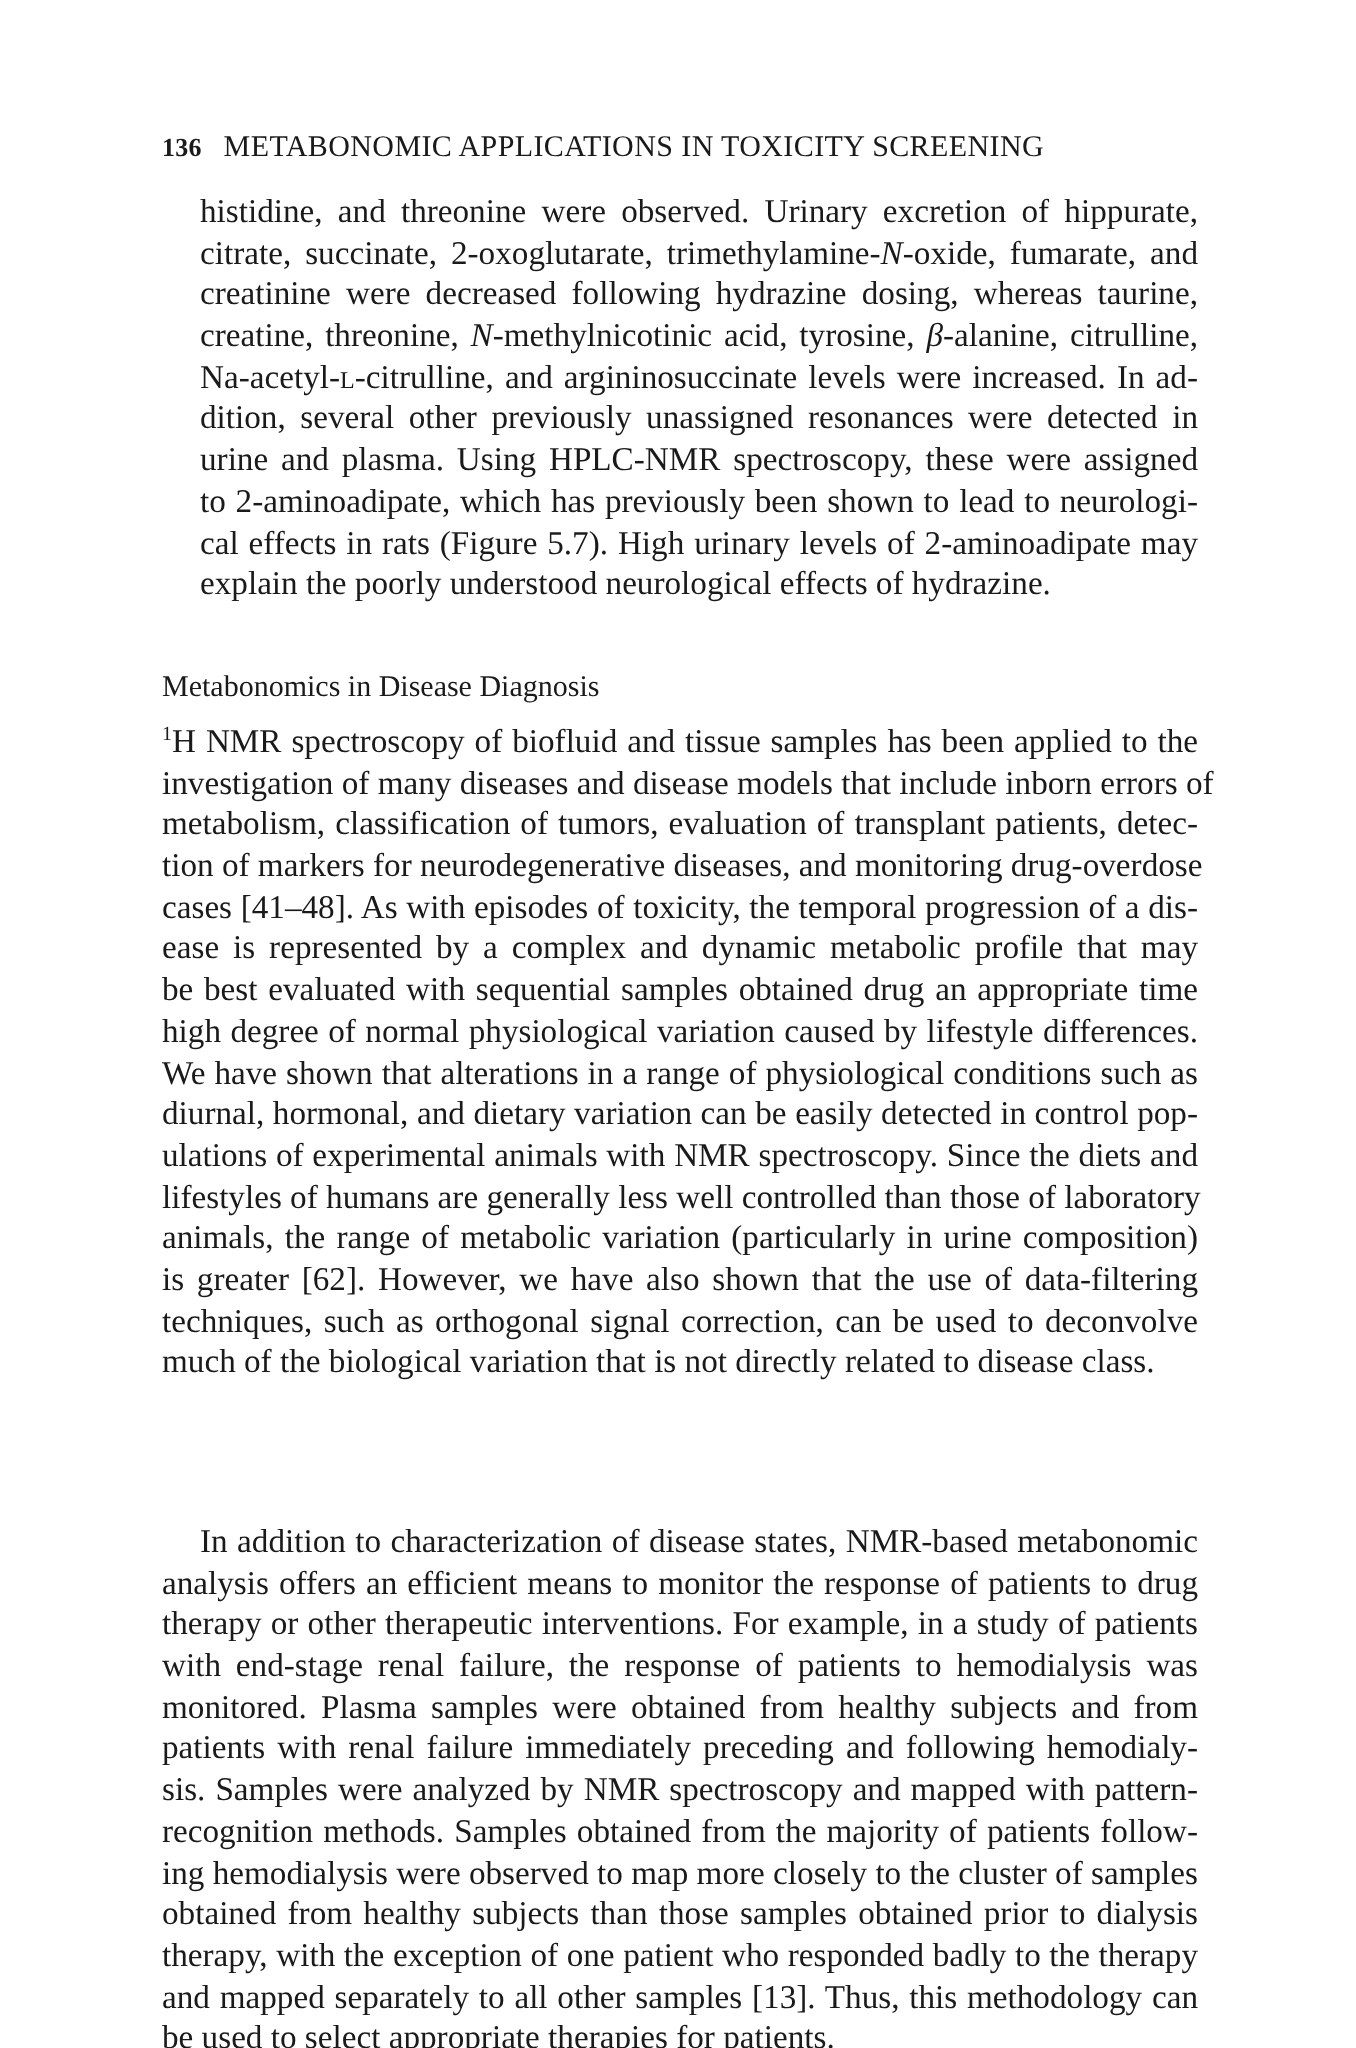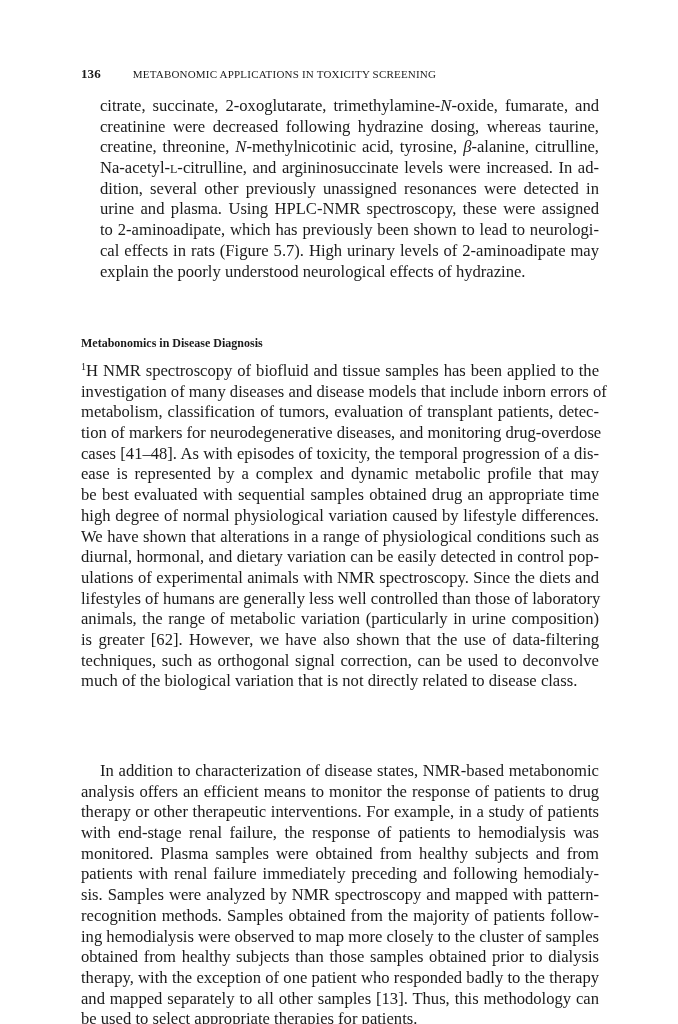--- a/index.html
+++ b/index.html
@@ -19,24 +19,24 @@
       position: absolute;
       left: 81px;
       top: 66px;
       font-size: 11.5px;
       letter-spacing: 0.1px;
       white-space: nowrap;
     }
     .running-head .page-num {
       font-weight: bold;
       font-size: 13px;
-      margin-right: 29px;
+      margin-right: 8px;
     }
     .running-head .chapter-title {
-      font-size: 11px;
+      font-size: 15px;
       letter-spacing: 0.2px;
     }
     .block {
       position: absolute;
       left: 81px;
       width: 518px;
       font-size: 16.6px;
       line-height: 20.7px;
     }
     .block.indented {
@@ -54,37 +54,38 @@
     .line.last {
       text-align-last: left;
     }
     .line.indent {
       padding-left: 19px;
     }
     .heading {
       position: absolute;
       left: 81px;
       top: 336px;
-      font-weight: bold;
-      font-size: 12px;
+      font-weight: normal;
+      font-size: 15px;
       white-space: nowrap;
     }
     sup { font-size: 10px; vertical-align: 6px; line-height: 0; }
     i { font-style: italic; }
     .sc { font-variant: small-caps; }
   </style>
 </head>
 <body>
 
 <div class="running-head">
   <span class="page-num">136</span>
   <span class="chapter-title">METABONOMIC APPLICATIONS IN TOXICITY SCREENING</span>
 </div>
 
 <div class="block indented" style="top:96px;" id="p1">
+    <span class="line">histidine, and threonine were observed. Urinary excretion of hippurate,</span>
     <span class="line">citrate, succinate, 2-oxoglutarate, trimethylamine-<i>N</i>-oxide, fumarate, and</span>
     <span class="line">creatinine were decreased following hydrazine dosing, whereas taurine,</span>
     <span class="line">creatine, threonine, <i>N</i>-methylnicotinic acid, tyrosine, <i>β</i>-alanine, citrulline,</span>
     <span class="line">Na-acetyl-<span class="sc">l</span>-citrulline, and argininosuccinate levels were increased. In ad-</span>
     <span class="line">dition, several other previously unassigned resonances were detected in</span>
     <span class="line">urine and plasma. Using HPLC-NMR spectroscopy, these were assigned</span>
     <span class="line">to 2-aminoadipate, which has previously been shown to lead to neurologi-</span>
     <span class="line">cal effects in rats (Figure 5.7). High urinary levels of 2-aminoadipate may</span>
     <span class="line last">explain the poorly understood neurological effects of hydrazine.</span>
   </div>

